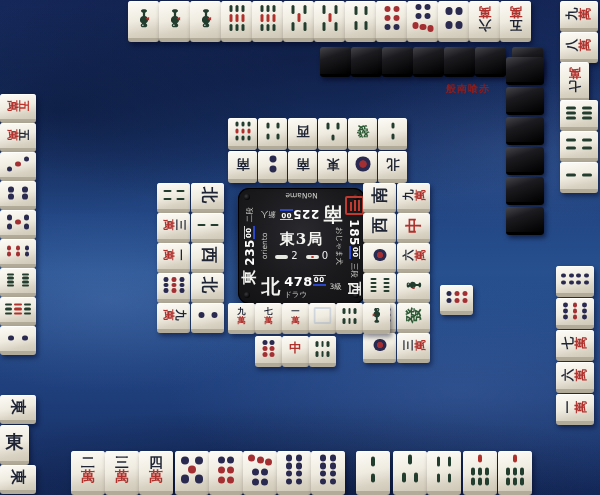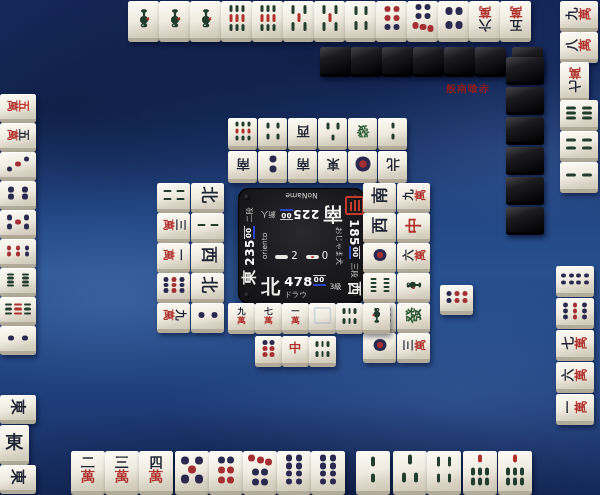--- a/index.html
+++ b/index.html
@@ -107,20 +107,21 @@
           <span class="score">
               <span>235</span>
               <span class="s00 u-blue" style="border-bottom: 2px solid rgb(43, 70, 200);">00</span>
             </span>
           <span class="prank">二段</span>
         </div>
         <div class="pname">oriento</div>
       </div>
     </div>
 
+    <div id="round">東3局</div>
     <div id="sticks">
       <span><span class="stick"></span> <span>2</span></span>
       <span><span class="stick riichi"></span> <span>0</span></span>
     </div>
 
     <div class="p-bottom">
       <div class="p-row">
         <span class="wind">北</span>
         <span class="pcol" style="align-items:flex-start">
           <span class="score" style="font-size:13px">

